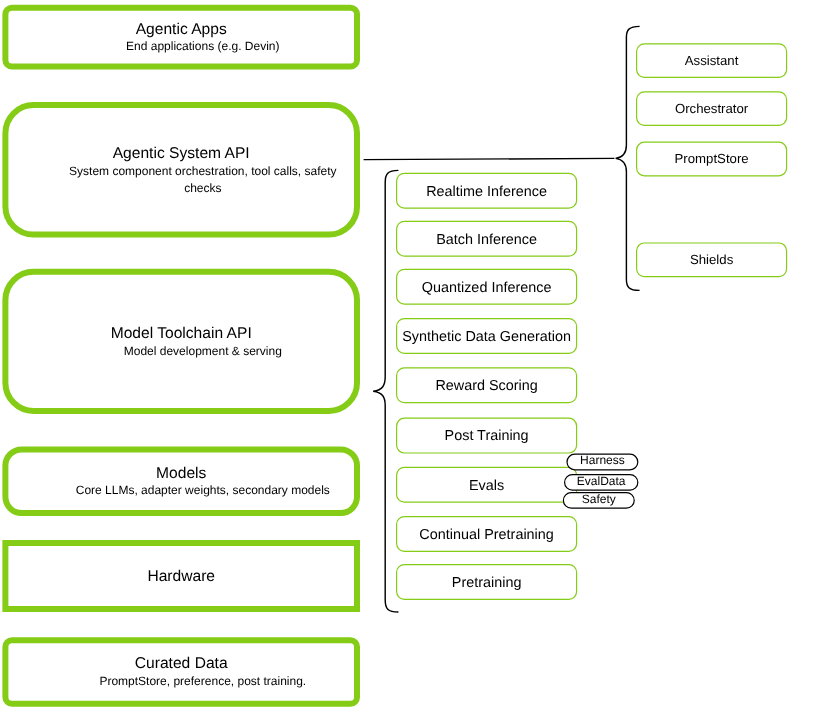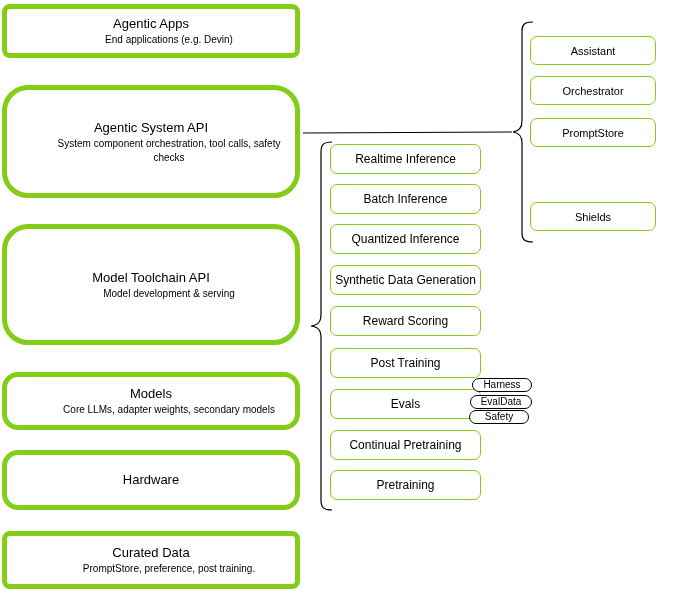--- a/index.html
+++ b/index.html
@@ -52,21 +52,21 @@
   <div class="box lbox" style="top:224px;height:121px;border-radius:26px">
     <div class="title">Model Toolchain API</div>
     <div class="subtitle">Model development &amp; serving</div>
   </div>
 
   <div class="box lbox" style="top:372px;height:58px;border-radius:16px">
     <div class="title">Models</div>
     <div class="subtitle">Core LLMs, adapter weights, secondary models</div>
   </div>
 
-  <div class="box lbox" style="top:450px;height:60px;border-radius:16px">
+  <div class="box lbox" style="top:450px;height:60px;border-radius:0">
     <div class="title">Hardware</div>
   </div>
 
   <div class="box lbox" style="top:531px;height:58px;border-radius:8px">
     <div class="title">Curated Data</div>
     <div class="subtitle">PromptStore, preference, post training.</div>
   </div>
 
   <div class="box mbox" style="top:144px">
     <span>Realtime Inference</span>

